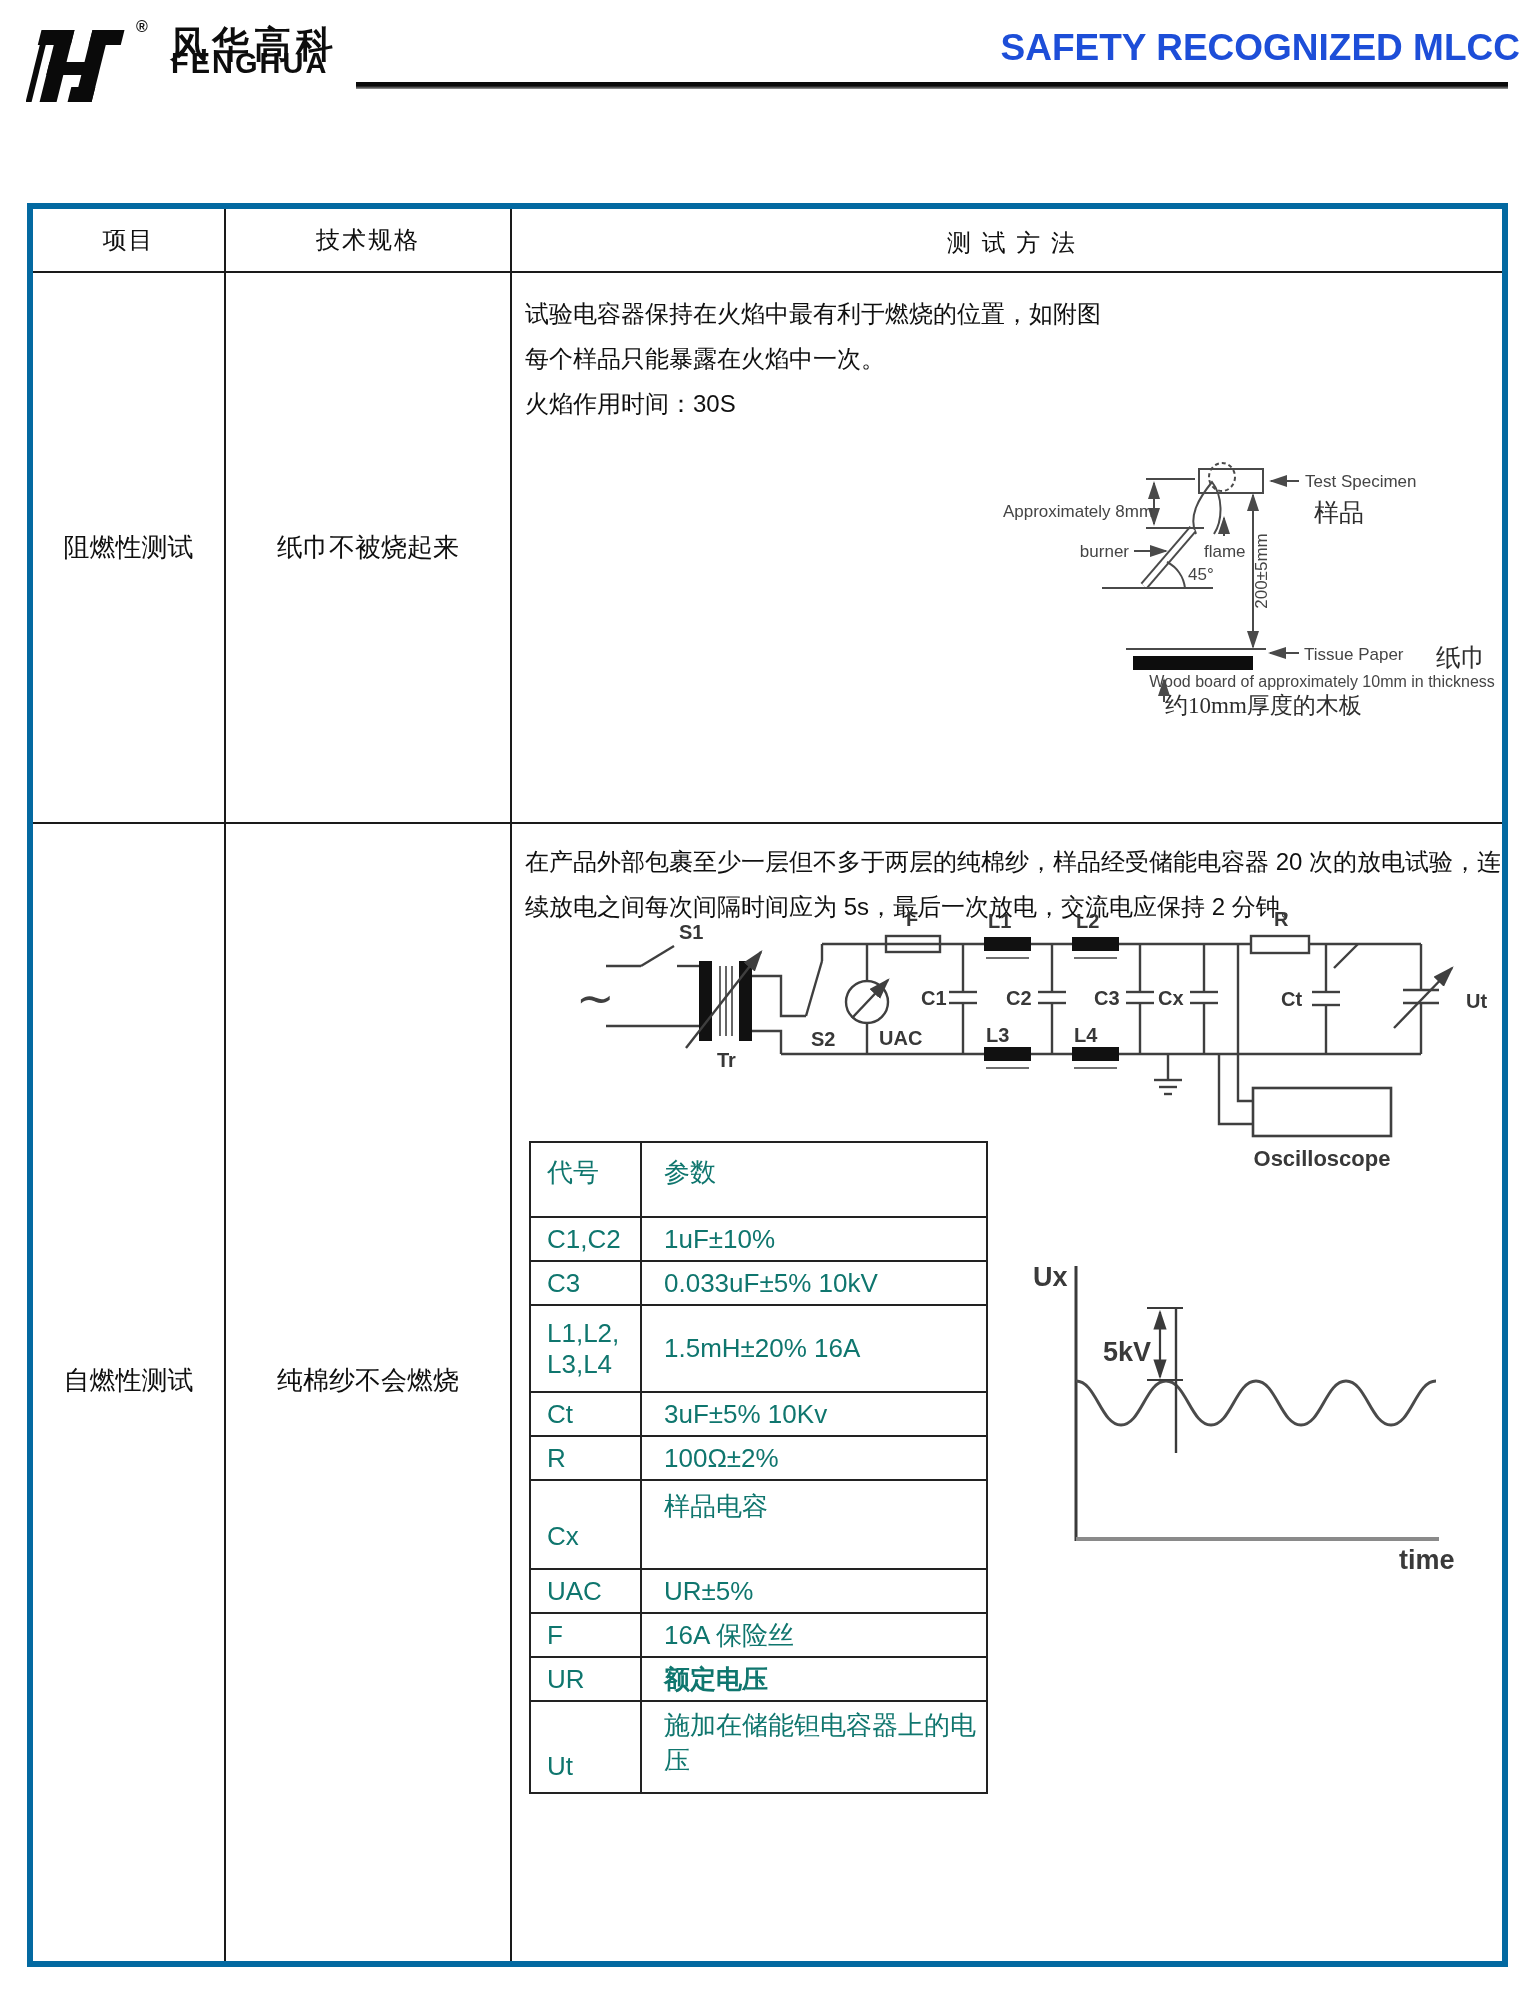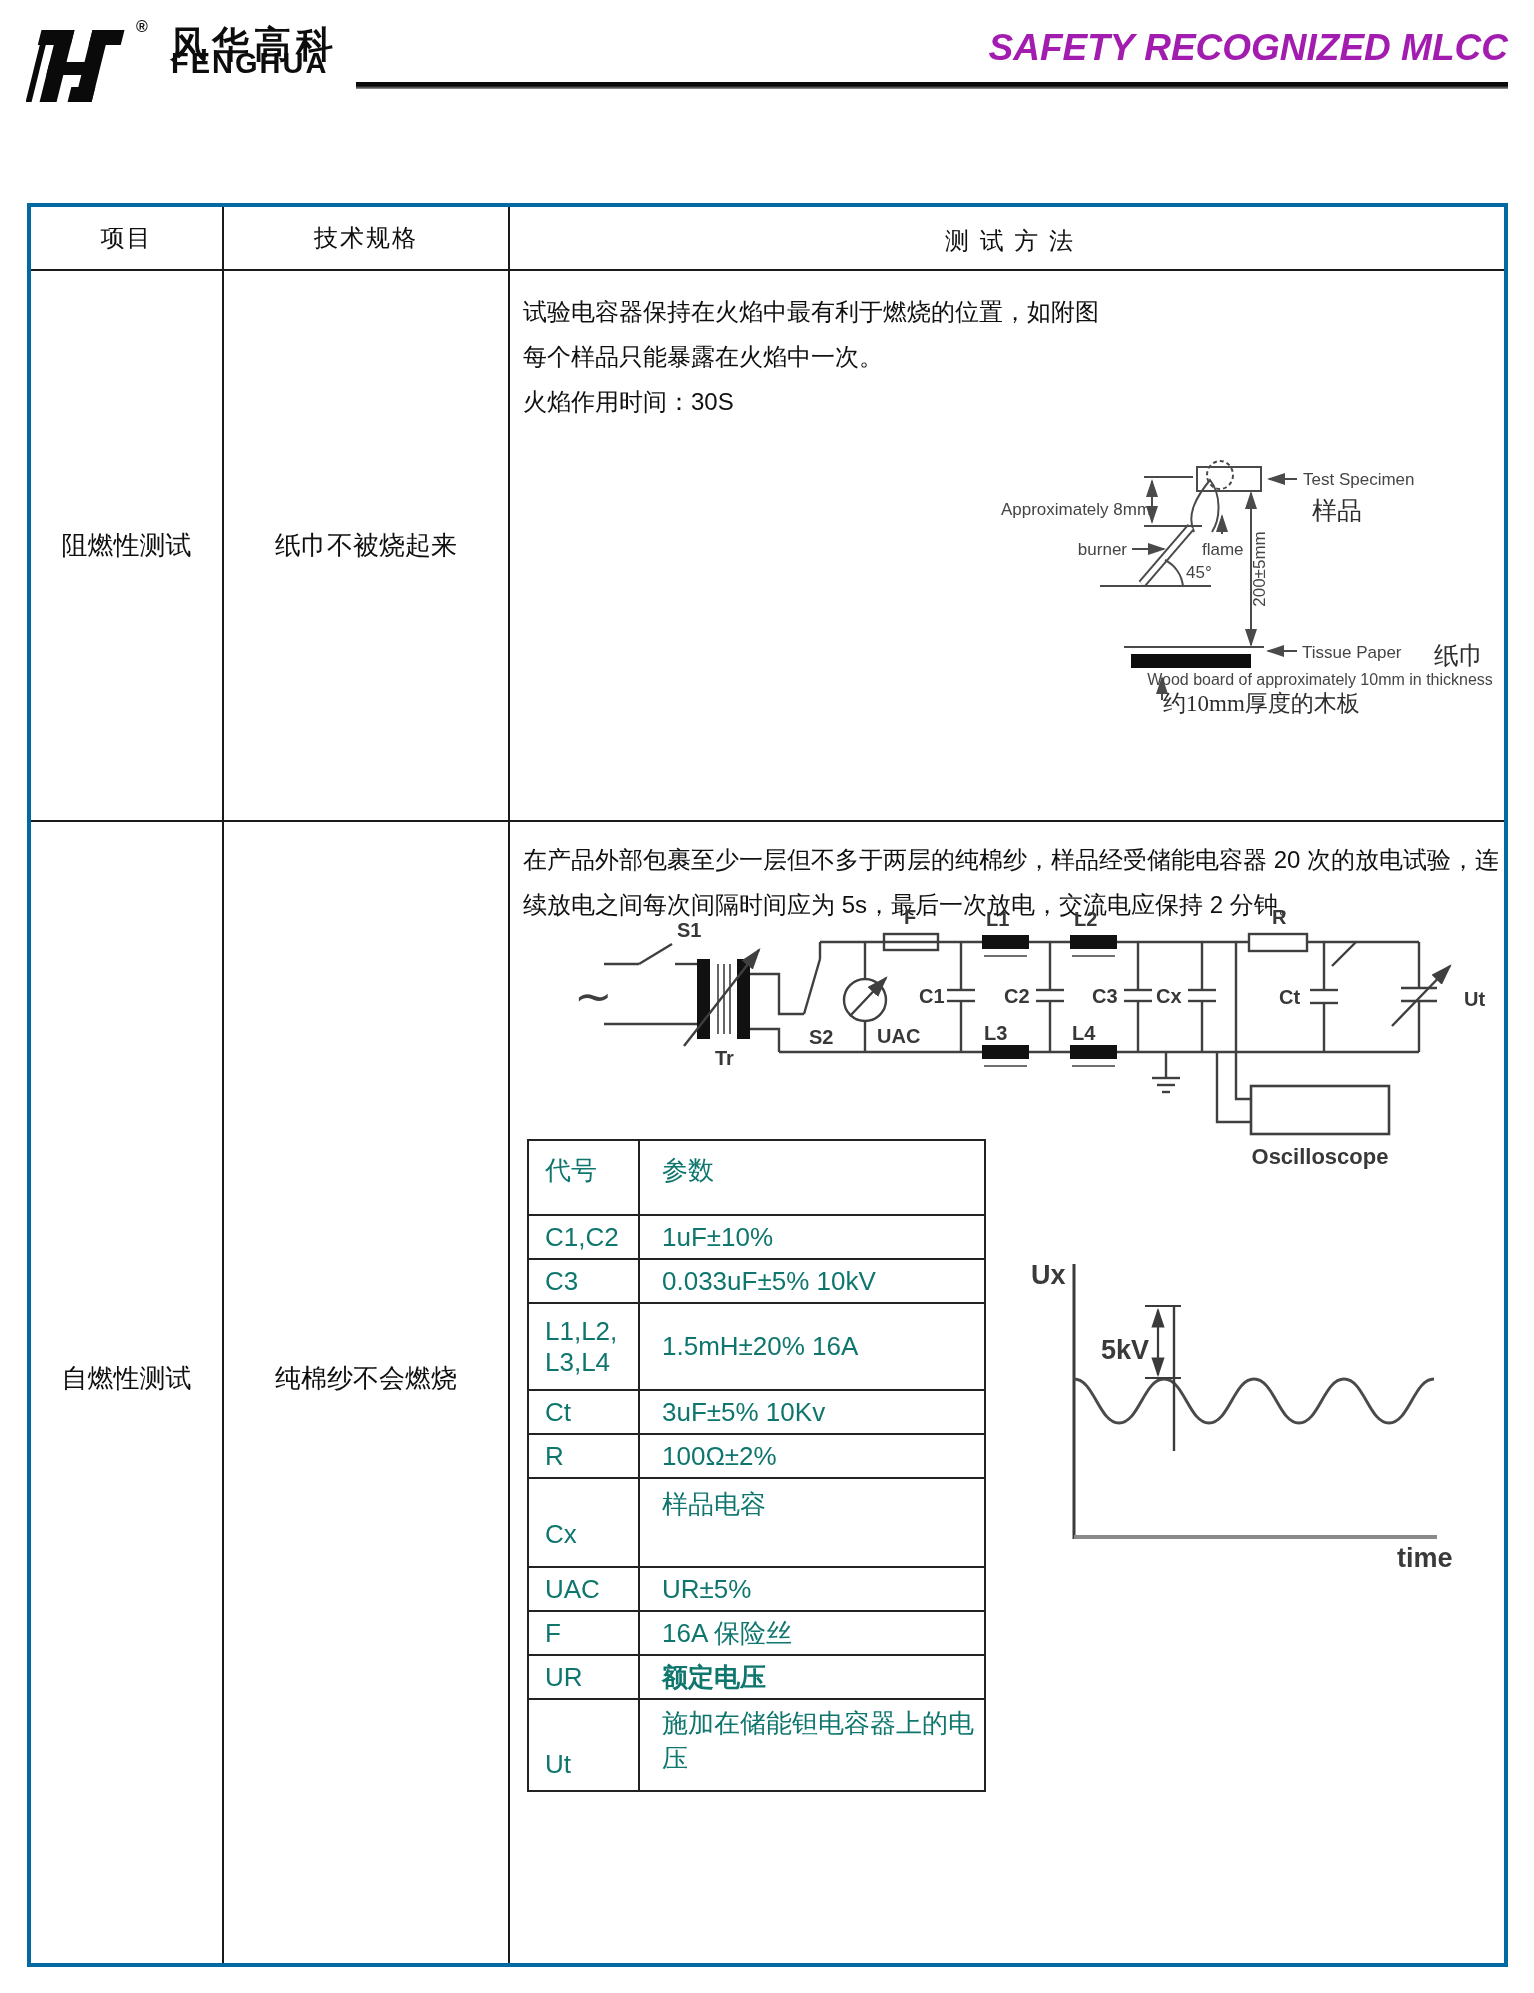--- a/index.html
+++ b/index.html
@@ -7,25 +7,25 @@
     position:relative;width:1534px;height:1993px;background:#ffffff;
     font-family:"Liberation Sans", sans-serif;color:#111;overflow:hidden;
     margin:0 auto;
   }
   .abs{position:absolute;}
   .serif{font-family:"Liberation Serif", serif;}
   
   .brand-cn{left:170px;top:20px;font-size:37px;font-weight:900;letter-spacing:5px;color:#0d0d0d;}
   .brand-en{left:171px;top:47px;font-size:29px;font-weight:700;letter-spacing:2px;color:#0d0d0d;}
   .reg-mark{left:136px;top:18px;font-size:16px;font-weight:700;}
-  .doc-title{right:26px;top:27px;font-size:37px;font-weight:700;color:#a21caf;font-style:italic;}
+  .doc-title{right:14px;top:27px;font-size:37px;font-weight:700;color:#1d4ed8;}
   .head-rule{left:356px;top:82px;width:1152px;height:7px;
     background:linear-gradient(to bottom,#0b0b0b 55%,#9c9c9c);}
   
-  .main-table{left:27px;top:203px;width:1481px;height:1764px;border:4px solid #0369a1;box-sizing:border-box;}
+  .main-table{left:27px;top:203px;width:1481px;height:1764px;border:6px solid #0369a1;box-sizing:border-box;}
   .vline,.hline{background:#1a1a1a;position:absolute;}
   .vline{top:0;bottom:0;width:2px;}
   .hline{left:0;right:0;height:2px;}
   .cell{position:absolute;display:flex;align-items:center;justify-content:center;text-align:center;}
   .hdr{font-size:24px;font-weight:500;letter-spacing:2px;color:#0f0f0f;}
   .itemtxt{font-size:26px;color:#0f0f0f;}
   .methodtext{position:absolute;font-size:24px;line-height:45px;color:#101010;white-space:nowrap;}
   
   .ptable{border-collapse:collapse;table-layout:fixed;width:457px;}
   .ptable td{border:2px solid #222;vertical-align:middle;font-size:26px;color:#0f766e;

